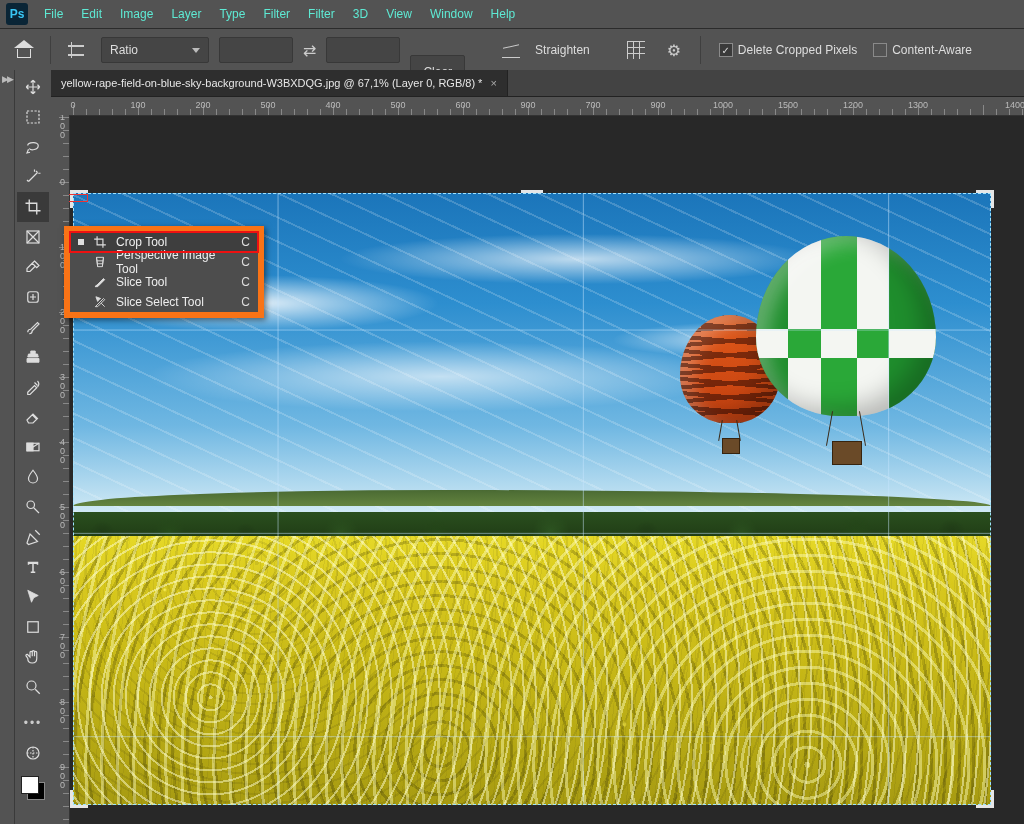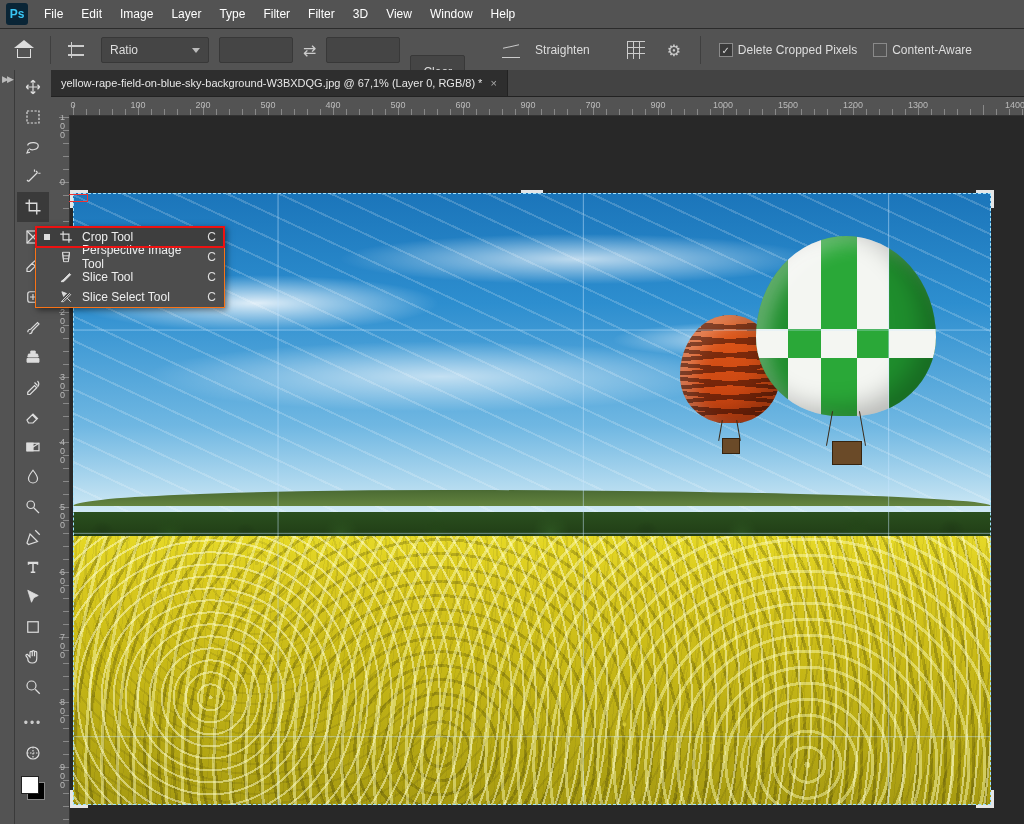--- a/index.html
+++ b/index.html
@@ -1,18 +1,18 @@
 <!DOCTYPE html>
 <html><head>
 <meta charset="utf-8">
 <style>
   html,body{margin:0;padding:0;width:1024px;height:824px;overflow:hidden;background:#333;font-family:Tahoma,Arial,sans-serif;font-size:12px;color:#ddd;}
   .menubar{height:28px;background:#535353;display:flex;align-items:center;padding-left:6px;border-bottom:1px solid #2b2b2b;}
   .ps-badge{width:22px;height:22px;background:#0a2536;color:#39c6f4;font-weight:bold;font-size:12px;display:flex;align-items:center;justify-content:center;border-radius:3px;margin-right:16px;}
-  .menubar span.menu-item{margin-right:18px;color:#ffffff;cursor:default;}
+  .menubar span.menu-item{margin-right:18px;color:#5eead4;cursor:default;}
   .optbar{height:42px;background:#535353;display:flex;align-items:center;padding:0 10px;border-bottom:1px solid #2b2b2b;gap:10px;}
   .ob-btn{width:28px;height:28px;display:flex;align-items:center;justify-content:center;}
   .home-ico{width:18px;height:16px;position:relative;}
   .home-ico:before{content:"";position:absolute;bottom:0;left:2px;width:14px;height:9px;border:1.5px solid #ddd;border-top:none;box-sizing:border-box;}
   .home-ico:after{content:"";position:absolute;top:-2px;left:-1px;width:0;height:0;border-left:10px solid transparent;border-right:10px solid transparent;border-bottom:8px solid #ddd;}
   .crop-ico2{width:16px;height:16px;position:relative;}
   .crop-ico2:before{content:"";position:absolute;top:0px;left:3px;width:1.5px;height:16px;background:#ccc;}
   .crop-ico2:after{content:"";position:absolute;top:3px;left:0;width:16px;height:1.5px;background:#ccc;box-shadow:0 9px 0 #ccc;}
   .dd{height:24px;background:#454545;border:1px solid #383838;display:flex;align-items:center;padding:0 8px;min-width:90px;justify-content:space-between;border-radius:2px;}
   .dd .chev{width:0;height:0;border-left:4px solid transparent;border-right:4px solid transparent;border-top:5px solid #bbb;}
@@ -110,21 +110,21 @@
     linear-gradient(90deg,rgba(200,230,255,0.5) 1px,transparent 1px) 33.33% 0/33.33% 100%;}
   .chand{position:absolute;width:18px;height:18px;}
   .chand:before,.chand:after{content:"";position:absolute;background:#e6e6e6;}
   .ch-tl{top:-4px;left:-4px;} .ch-tl:before{width:18px;height:3px;top:0;left:0;} .ch-tl:after{width:3px;height:18px;top:0;left:0;}
   .ch-tr{top:-4px;right:-4px;} .ch-tr:before{width:18px;height:3px;top:0;right:0;} .ch-tr:after{width:3px;height:18px;top:0;right:0;}
   .ch-bl{bottom:-4px;left:-4px;} .ch-bl:before{width:18px;height:3px;bottom:0;left:0;} .ch-bl:after{width:3px;height:18px;bottom:0;left:0;}
   .ch-br{bottom:-4px;right:-4px;} .ch-br:before{width:18px;height:3px;bottom:0;right:0;} .ch-br:after{width:3px;height:18px;bottom:0;right:0;}
   .ch-mt{top:-4px;left:50%;transform:translateX(-50%);width:22px;height:6px;}
   .ch-mt:before{width:22px;height:3px;top:0;left:0;} 
   .ch-mt2{top:-2px;left:50%;transform:translateX(-50%);width:28px;height:8px;border:1px solid #e33;box-sizing:border-box;}
-  .flyout{position:absolute;top:226px;left:35px;width:188px;background:#4d4d4d;border:1px solid #f97316;box-shadow:2px 2px 6px rgba(0,0,0,0.5);z-index:50;}
+  .flyout{position:absolute;top:226px;left:64px;width:188px;background:#4d4d4d;border:6px solid #f97316;box-shadow:2px 2px 6px rgba(0,0,0,0.5);z-index:50;}
   .fly-row{height:20px;display:flex;align-items:center;padding:0 8px;gap:8px;}
   .fly-row.sel{background:#3e3e3e;}
   .fly-dot{width:6px;height:6px;background:#ddd;border-radius:0;}
   .fly-row .sc{margin-left:auto;color:#ddd;}
   .fly-row .txt{flex:1;color:#eee;}
   .fly-ico{width:16px;height:16px;display:flex;align-items:center;justify-content:center;}
   .fc-swatch{position:relative;width:24px;height:24px;margin-top:8px;}
   .fc-swatch .fg{position:absolute;top:0;left:0;width:16px;height:16px;background:#fff;border:1px solid #222;}
   .fc-swatch .bg{position:absolute;bottom:0;right:0;width:16px;height:16px;background:#000;border:1px solid #888;}
 </style>

